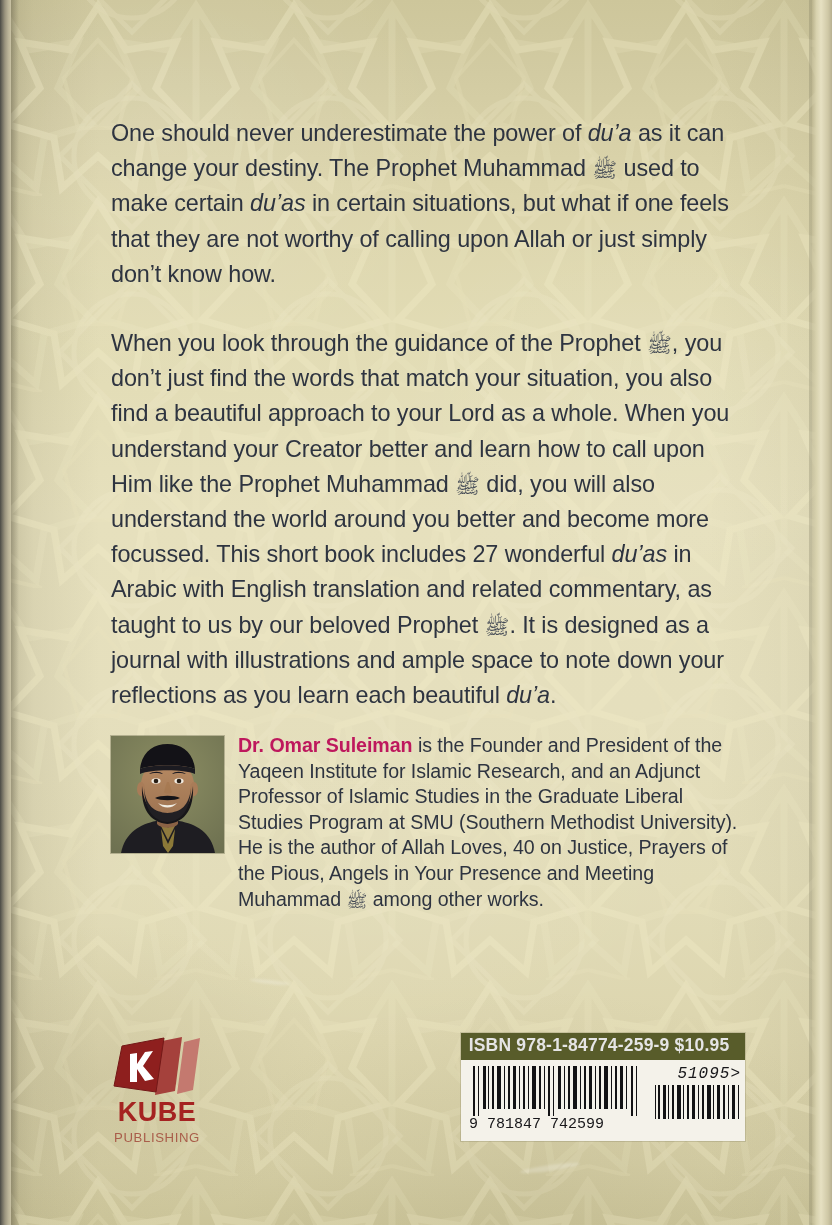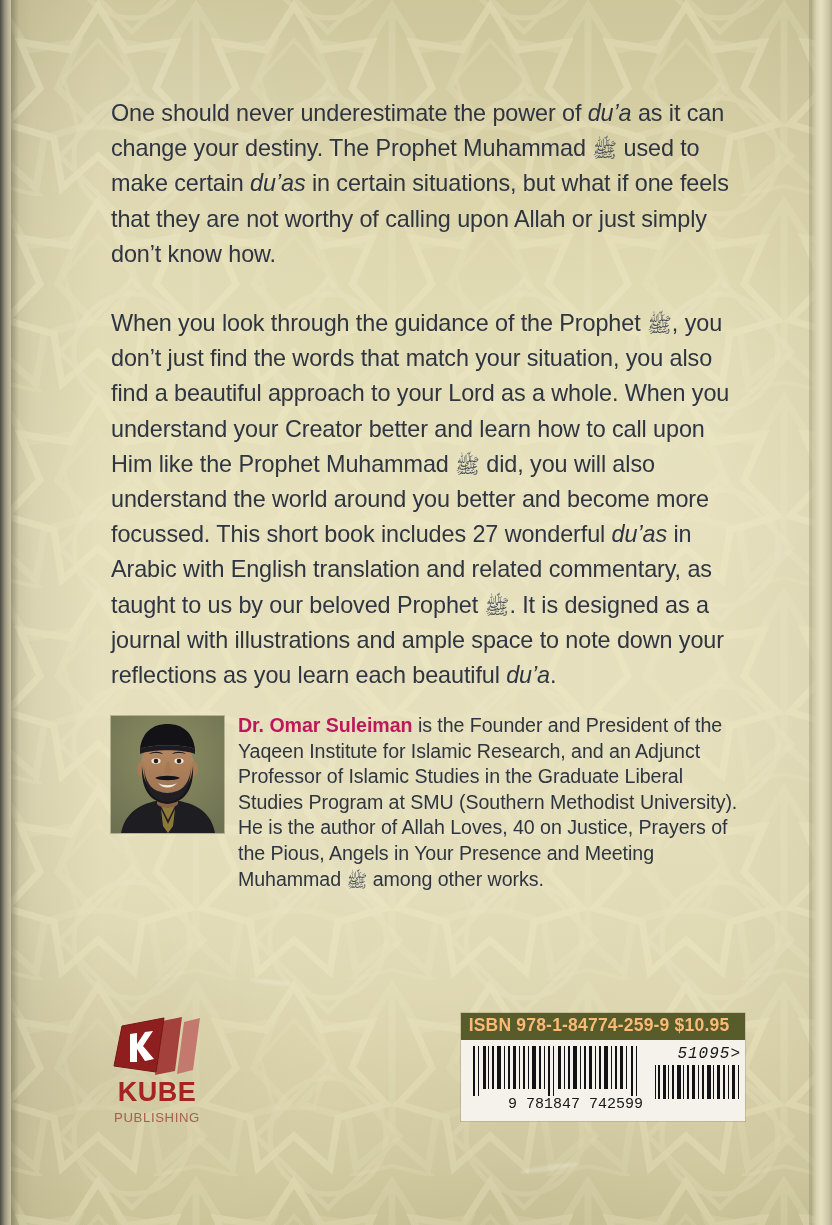--- a/index.html
+++ b/index.html
@@ -106,20 +106,21 @@
       radial-gradient(ellipse 60% 20% at 45% 72%, rgba(255,255,255,0.06), transparent 70%),
       radial-gradient(ellipse 40% 18% at 12% 88%, rgba(120,112,82,0.10), transparent 70%),
       radial-gradient(ellipse 55% 22% at 65% 96%, rgba(120,112,82,0.08), transparent 70%);
   }
 
   
   .content {
     position: absolute;
     inset: 0;
     z-index: 4;
+    margin-top: 20px;
   }
 
   
   .blurb {
     position: absolute;
     left: 111px;
     top: 96px;
     width: 632px;
     color: #2e3440;
     font-size: 23.4px;
@@ -232,38 +233,38 @@
   .isbn-box {
     position: absolute;
     left: 461px;
     top: 1013px;
     width: 284px;
     background: #f2f0e8;
     box-shadow: 0 0 0 1px rgba(120,115,85,0.25);
   }
   .isbn-band {
     background: #585c2a;
-    color: #fdba74;
+    color: #e5e5e5;
     font-weight: bold;
     font-size: 17.5px;
     letter-spacing: 0.2px;
     text-align: center;
     padding: 4px 8px 5px 0;
     line-height: 1;
   }
   .barcode-area {
     position: relative;
     height: 81px;
     background: #f4f2ea;
     display: flex;
     align-items: flex-start;
     padding: 6px 6px 0 6px;
     box-sizing: border-box;
   }
-  .bc-main { width: 176px; text-align: right; }
+  .bc-main { width: 176px; }
   .bc-addon { width: 88px; margin-left: 10px; font-style: italic; }
   .bc-bars { display: block; }
   .bc-digits {
     font-family: "Liberation Mono", monospace;
     font-size: 15px;
     color: #17171a;
     letter-spacing: 0px;
     line-height: 1;
     margin-top: 1px;
     white-space: nowrap;

